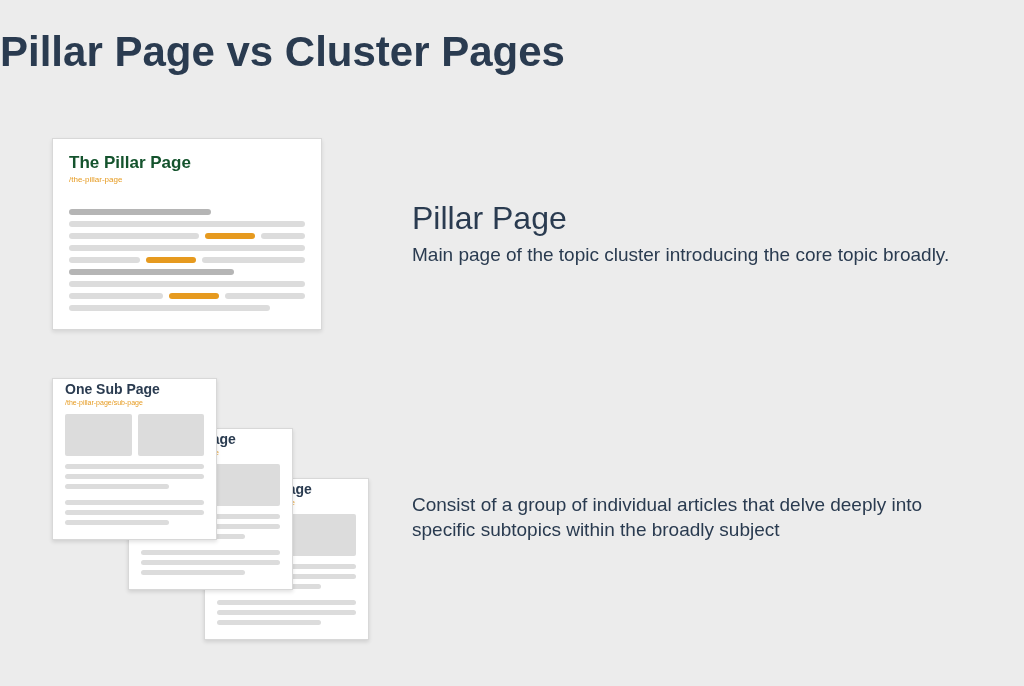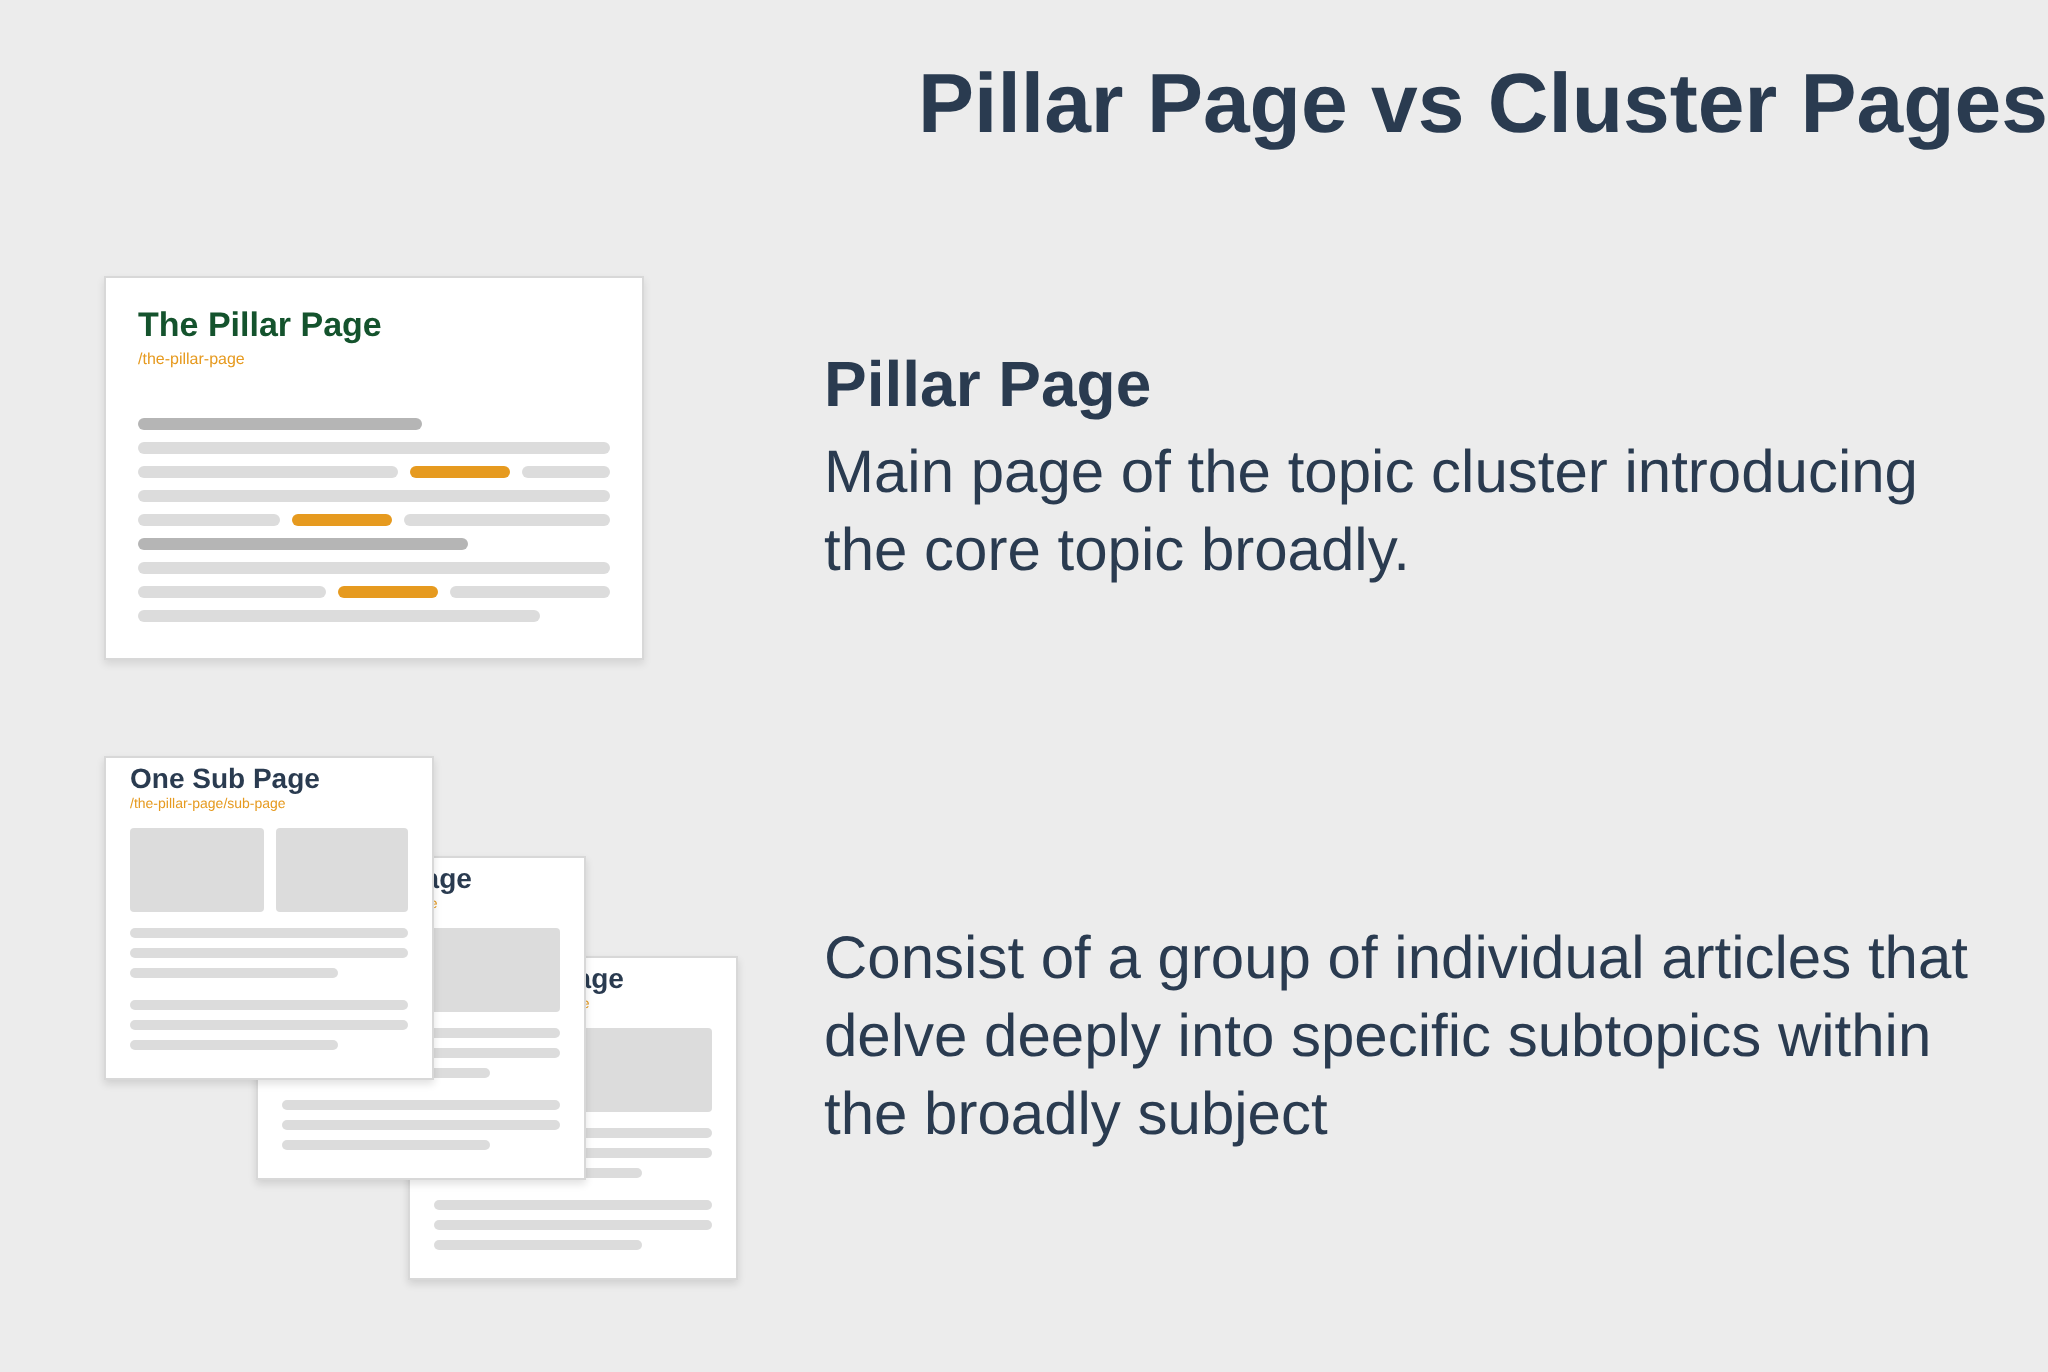--- a/index.html
+++ b/index.html
@@ -5,21 +5,21 @@
   * { box-sizing: border-box; margin: 0; padding: 0; }
   body {
     width: 1024px;
     height: 686px;
     background: #ececec;
     font-family: -apple-system, BlinkMacSystemFont, "Segoe UI", Arial, sans-serif;
     overflow: hidden;
     position: relative;
   }
   .title {
-    text-align: right;
+    text-align: left;
     font-size: 42px;
     font-weight: 700;
     color: #2a3b50;
     padding-top: 28px;
   }
   .row {
     display: flex;
     align-items: center;
     gap: 40px;
   }
@@ -39,25 +39,25 @@
     width: 320px;
     flex-shrink: 0;
     position: relative;
   }
   .text-area {
     flex: 1;
     color: #2a3b50;
   }
   .sect-heading {
     font-size: 32px;
-    font-weight: 700;
+    font-weight: 400;
     margin-bottom: 6px;
   }
   .sect-body {
-    font-size: 30px;
+    font-size: 19px;
     line-height: 1.3;
     font-weight: 400;
   }
 
   
   .pillar-card {
     width: 270px;
     background: #fff;
     border: 1px solid #d8d8d8;
     box-shadow: 0 2px 4px rgba(0,0,0,0.1);

